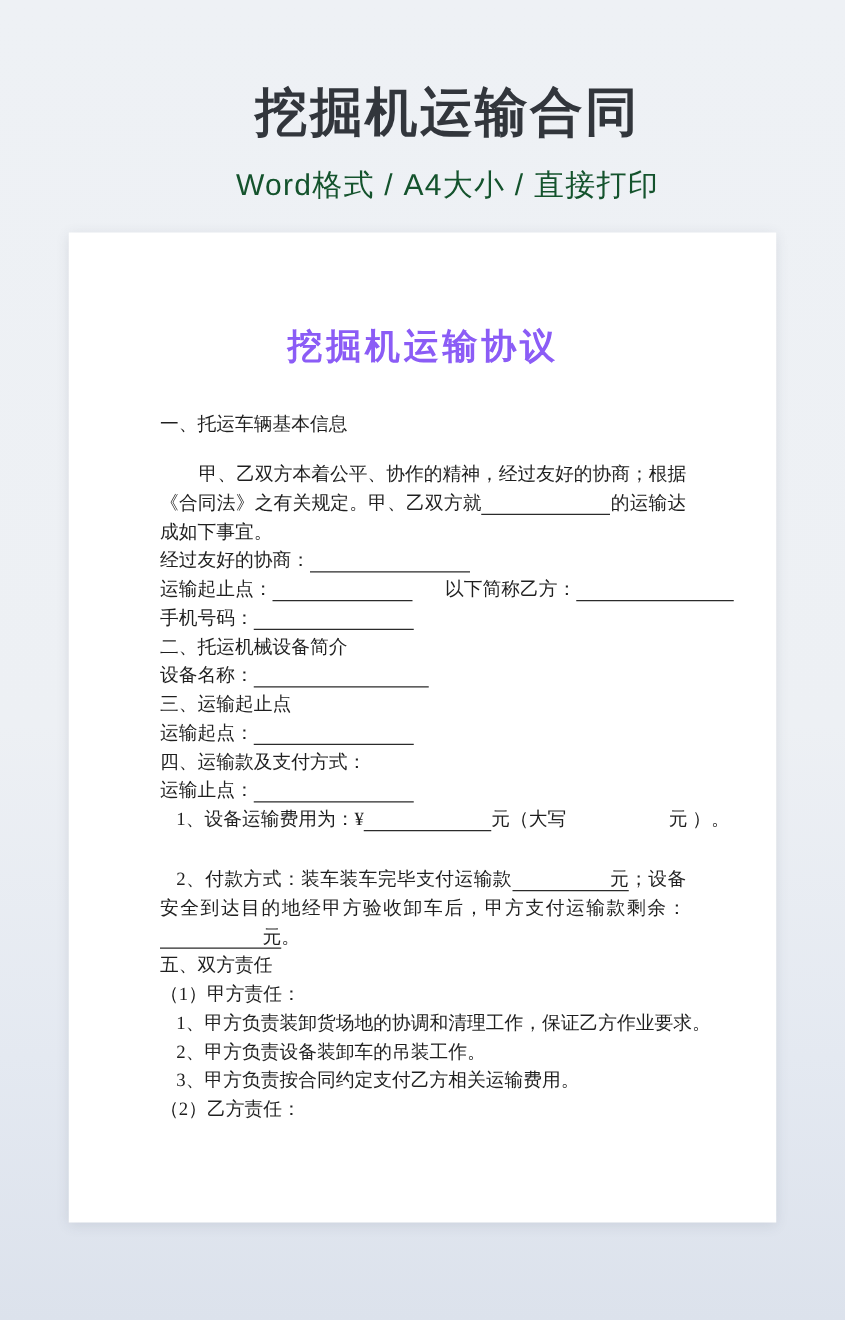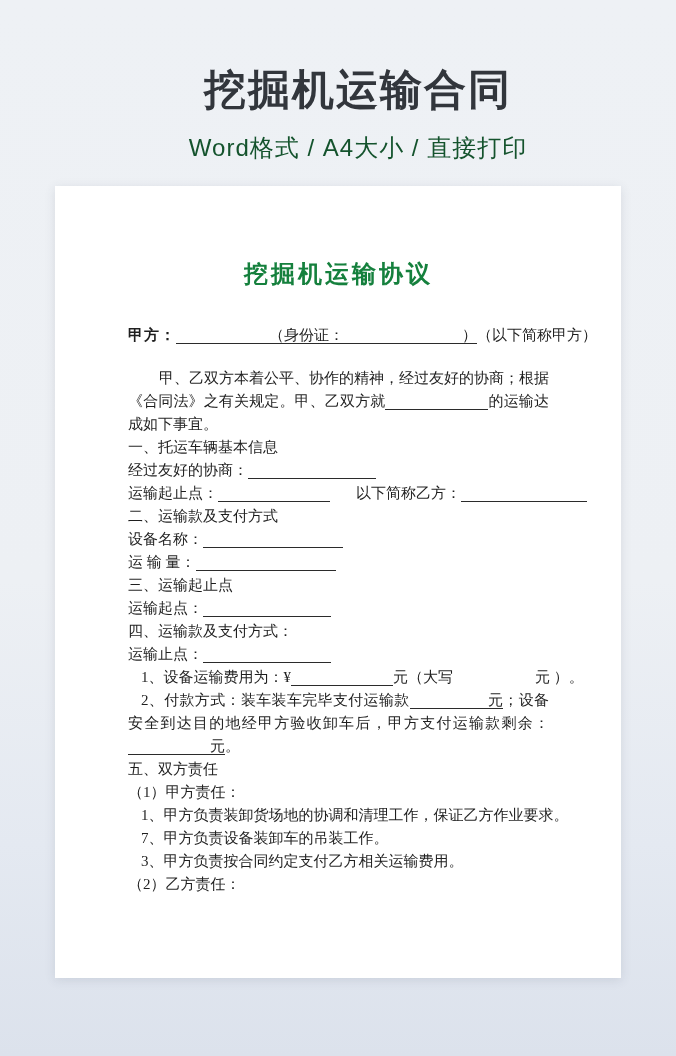--- a/index.html
+++ b/index.html
@@ -48,24 +48,24 @@
     background: #ffffff;
     box-shadow: 0 2px 10px rgba(60, 70, 90, 0.13);
     box-sizing: border-box;
     padding: 72px 72px 0 73px;
     font-family: "Liberation Serif", serif;
     color: #1f1f1f;
   }
   .doc-title {
     margin: 0 0 33px 0;
     text-align: center;
-    font-size: 24px;
+    font-size: 28px;
     font-weight: bold;
     letter-spacing: 3px;
-    color: #15803d;
+    color: #8b5cf6;
     font-family: "Liberation Serif", serif;
   }
   
   .doc-body {
     font-size: 15px;
     line-height: 23px;
   }
   .dline {
     margin: 0;
     white-space: nowrap;
@@ -77,20 +77,21 @@
   .dline.para {
     margin-top: 17px;
     white-space: normal;
     text-align: justify;
     text-indent: 31px;
   }
   .dline.para-item {
     white-space: normal;
     text-align: justify;
     text-indent: 13px;
+    margin-top: 25px;
   }
   .dline.item {
     padding-left: 13px;
     font-family: Liberation Serif, serif;
   }
   .seg-bold {
     font-weight: bold;
     font-family: "Liberation Sans", sans-serif;
     letter-spacing: 1px;
   }
@@ -115,36 +116,35 @@
 <div class="stage">
 
   <header class="hero">
     <h1>挖掘机运输合同</h1>
     <p>Word格式 / A4大小 / 直接打印</p>
   </header>
 
   <div class="sheet">
     <h2 class="doc-title">挖掘机运输协议</h2>
     <div class="doc-body" id="doc-body">
-        <div class="dline party"><span class="seg-bold">甲方：</span><span class="uwrap"><span class="ublank" style="width: 93px;"></span>（身份证：<span class="ublank" style="width: 118px;"></span>）</span><span>（以下简称甲方）</span></div>
+        <div class="dline line"><span>一、托运车辆基本信息</span></div>
         <div class="dline para"><span>甲、乙双方本着公平、协作的精神，经过友好的协商；根据《合同法》之有关规定。甲、乙双方就</span><span class="uwrap"><span class="ublank" style="width: 103px;"></span></span><span>的运输达成如下事宜。</span></div>
-        <div class="dline line"><span>一、托运车辆基本信息</span></div>
         <div class="dline line"><span>经过友好的协商：</span><span class="uwrap"><span class="ublank" style="width: 128px;"></span></span></div>
         <div class="dline line"><span>运输起止点：</span><span class="uwrap"><span class="ublank" style="width: 112px;"></span></span><span class="gap" style="width: 26px;"></span><span>以下简称乙方：</span><span class="uwrap"><span class="ublank" style="width: 126px;"></span></span></div>
-        <div class="dline line"><span>二、运输款及支付方式</span></div>
+        <div class="dline line"><span>手机号码：</span><span class="uwrap"><span class="ublank" style="width: 128px;"></span></span></div>
+        <div class="dline line"><span>二、托运机械设备简介</span></div>
         <div class="dline line"><span>设备名称：</span><span class="uwrap"><span class="ublank" style="width: 140px;"></span></span></div>
-        <div class="dline line"><span>运 输 量：</span><span class="uwrap"><span class="ublank" style="width: 140px;"></span></span></div>
         <div class="dline line"><span>三、运输起止点</span></div>
         <div class="dline line"><span>运输起点：</span><span class="uwrap"><span class="ublank" style="width: 128px;"></span></span></div>
         <div class="dline line"><span>四、运输款及支付方式：</span></div>
         <div class="dline line"><span>运输止点：</span><span class="uwrap"><span class="ublank" style="width: 128px;"></span></span></div>
         <div class="dline item"><span>1、设备运输费用为：¥</span><span class="uwrap"><span class="ublank" style="width: 102px;"></span></span><span>元（大写</span><span class="gap" style="width: 82px;"></span><span>元 ）。</span></div>
         <div class="dline para-item"><span>2、付款方式：装车装车完毕支付运输款</span><span class="uwrap"><span class="ublank" style="width: 78px;"></span>元</span><span>；设备安全到达目的地经甲方验收卸车后，甲方支付运输款剩余：</span><span class="uwrap"><span class="ublank" style="width: 82px;"></span>元</span><span>。</span></div>
         <div class="dline line"><span>五、双方责任</span></div>
         <div class="dline line"><span>（1）甲方责任：</span></div>
         <div class="dline item"><span>1、甲方负责装卸货场地的协调和清理工作，保证乙方作业要求。</span></div>
-        <div class="dline item"><span>7、甲方负责设备装卸车的吊装工作。</span></div>
+        <div class="dline item"><span>2、甲方负责设备装卸车的吊装工作。</span></div>
         <div class="dline item"><span>3、甲方负责按合同约定支付乙方相关运输费用。</span></div>
         <div class="dline line"><span>（2）乙方责任：</span></div>
       </div>
   </div>
 
 </div>
 
 </body></html>

